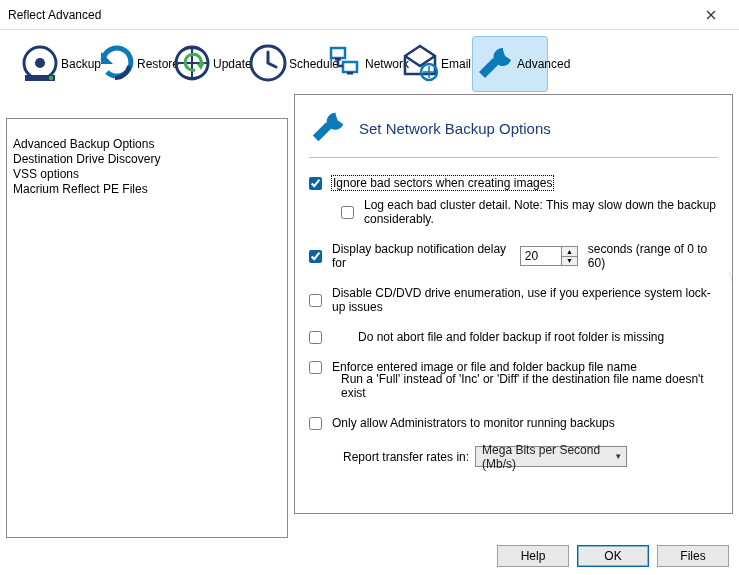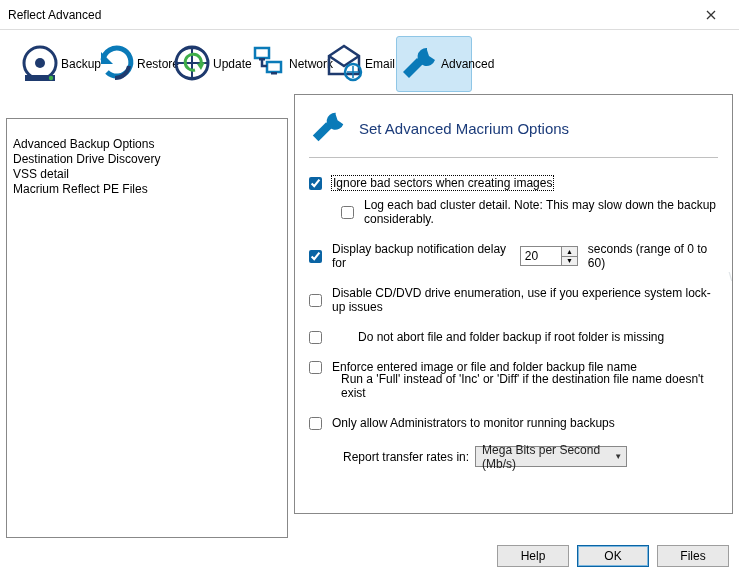--- a/index.html
+++ b/index.html
@@ -228,20 +228,29 @@
           <path d="M5 21 H37 M21 5 V37 M9 10 Q21 2 33 10 M9 32 Q21 40 33 32" fill="none" stroke="#1e3a6e" stroke-width="2"></path>
           <path d="M24 28 A8 8 0 1 1 30 22" fill="none" stroke="#3fae49" stroke-width="3"></path>
           <path d="M34 20 L30 28 L26 22 Z" fill="#3fae49"></path>
         </svg>
     </span>
     <span class="label">Update</span>
   </div>
   <div class="tool-btn">
     <span class="icon">
       <svg width="42" height="42" viewBox="0 0 42 42">
+          <circle cx="21" cy="21" r="17" fill="none" stroke="#1e3a6e" stroke-width="3"></circle>
+          <path d="M21 10 V21 L29 25" fill="none" stroke="#1e3a6e" stroke-width="3" stroke-linecap="round"></path>
+        </svg>
+    </span>
+    <span class="label">Schedule</span>
+  </div>
+  <div class="tool-btn">
+    <span class="icon">
+      <svg width="42" height="42" viewBox="0 0 42 42">
           <rect x="8" y="6" width="14" height="10" fill="none" stroke="#0a7ab8" stroke-width="2.5"></rect>
           <rect x="20" y="20" width="14" height="10" fill="none" stroke="#0a7ab8" stroke-width="2.5"></rect>
           <path d="M15 16 V24 H20" fill="none" stroke="#1e3a6e" stroke-width="2.5"></path>
           <rect x="12" y="16" width="6" height="2.5" fill="#1e3a6e"></rect>
           <rect x="24" y="30" width="6" height="2.5" fill="#1e3a6e"></rect>
         </svg>
     </span>
     <span class="label">Network</span>
   </div>
   <div class="tool-btn">
@@ -263,35 +272,35 @@
         </svg>
     </span>
     <span class="label">Advanced</span>
   </div>
 </div>
 
 <div class="body">
   <div class="sidebar">
     <div class="sidebar-item">Advanced Backup Options</div>
     <div class="sidebar-item">Destination Drive Discovery</div>
-    <div class="sidebar-item">VSS detail</div>
+    <div class="sidebar-item">VSS options</div>
     <div class="sidebar-item">Macrium Reflect PE Files</div>
   </div>
 
   <div class="main">
     <span class="watermark">Wind</span>
 
     <div class="page-title-row">
       <span>
         <svg width="40" height="40" viewBox="0 0 42 42">
             <path d="M10 36 L24 22 L18 16 L4 30 Z" fill="#0a7ab8"></path>
             <path d="M28 6 A9 9 0 1 0 36 18 L30 14 L28 8 Z" fill="#0a7ab8"></path>
           </svg>
       </span>
-      <span class="page-title">Set Advanced Macrium Options</span>
+      <span class="page-title">Set Network Backup Options</span>
     </div>
     <hr class="divider">
 
     <div class="opt-row" style="margin-top:18px;">
       <input type="checkbox" checked="" style="">
       <span class="opt-label dashed-focus">Ignore bad sectors when creating images</span>
     </div>
     <div class="opt-row sub">
       <input type="checkbox" style="">
       <span class="opt-label">Log each bad cluster detail. Note: This may slow down the backup considerably.</span>

